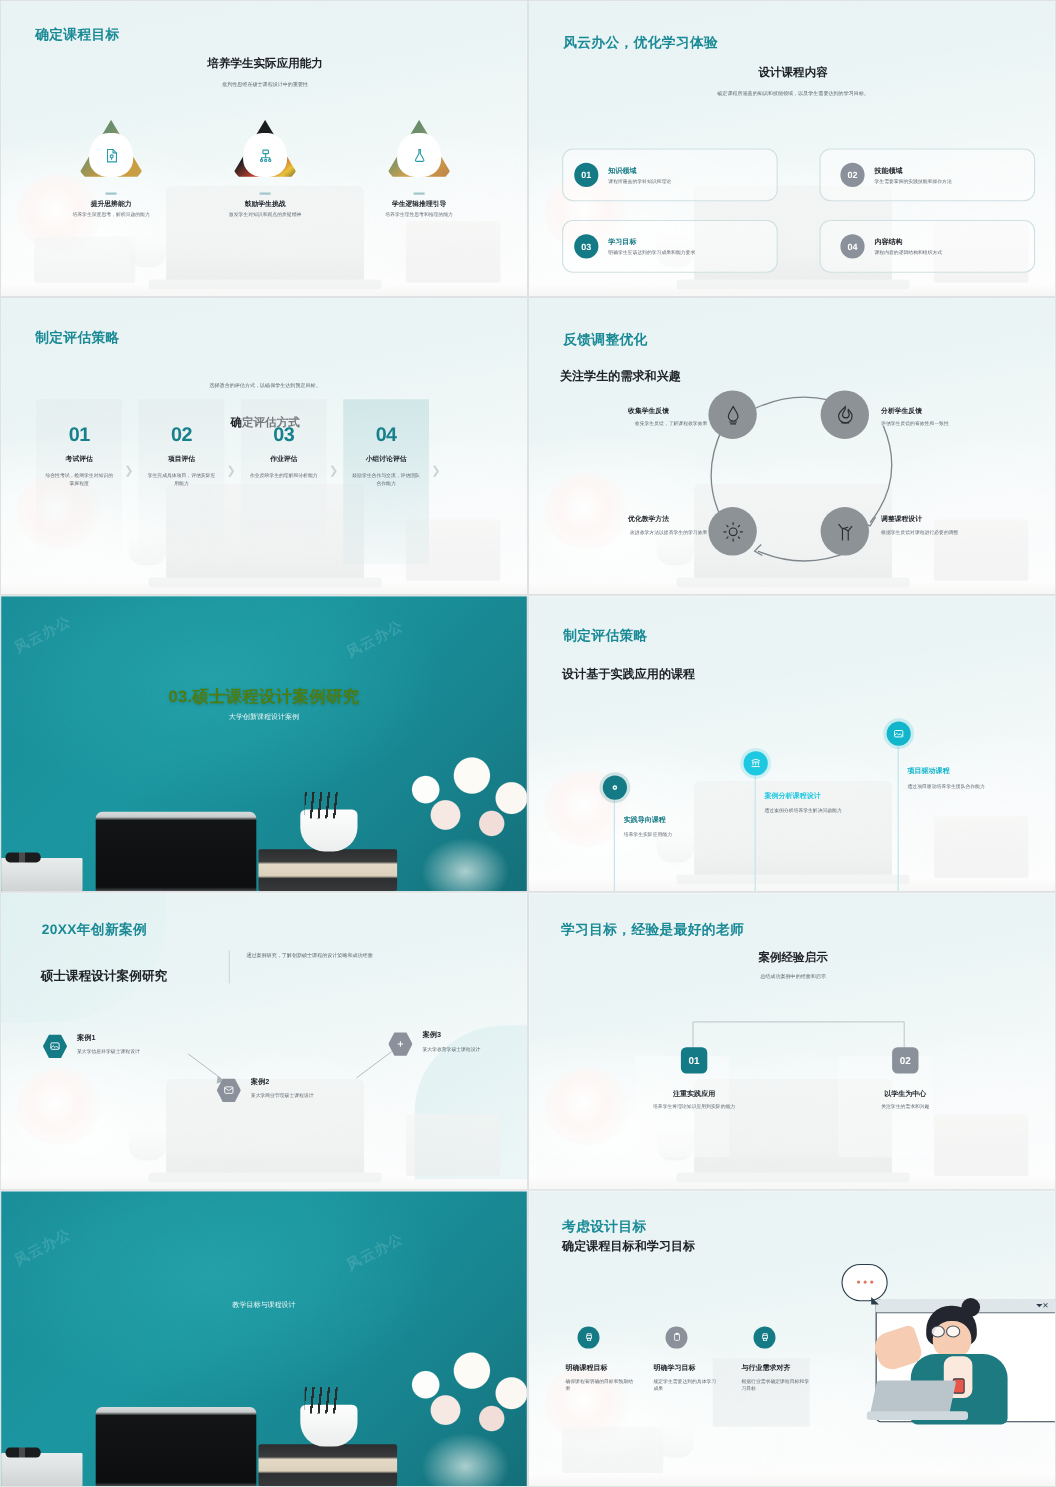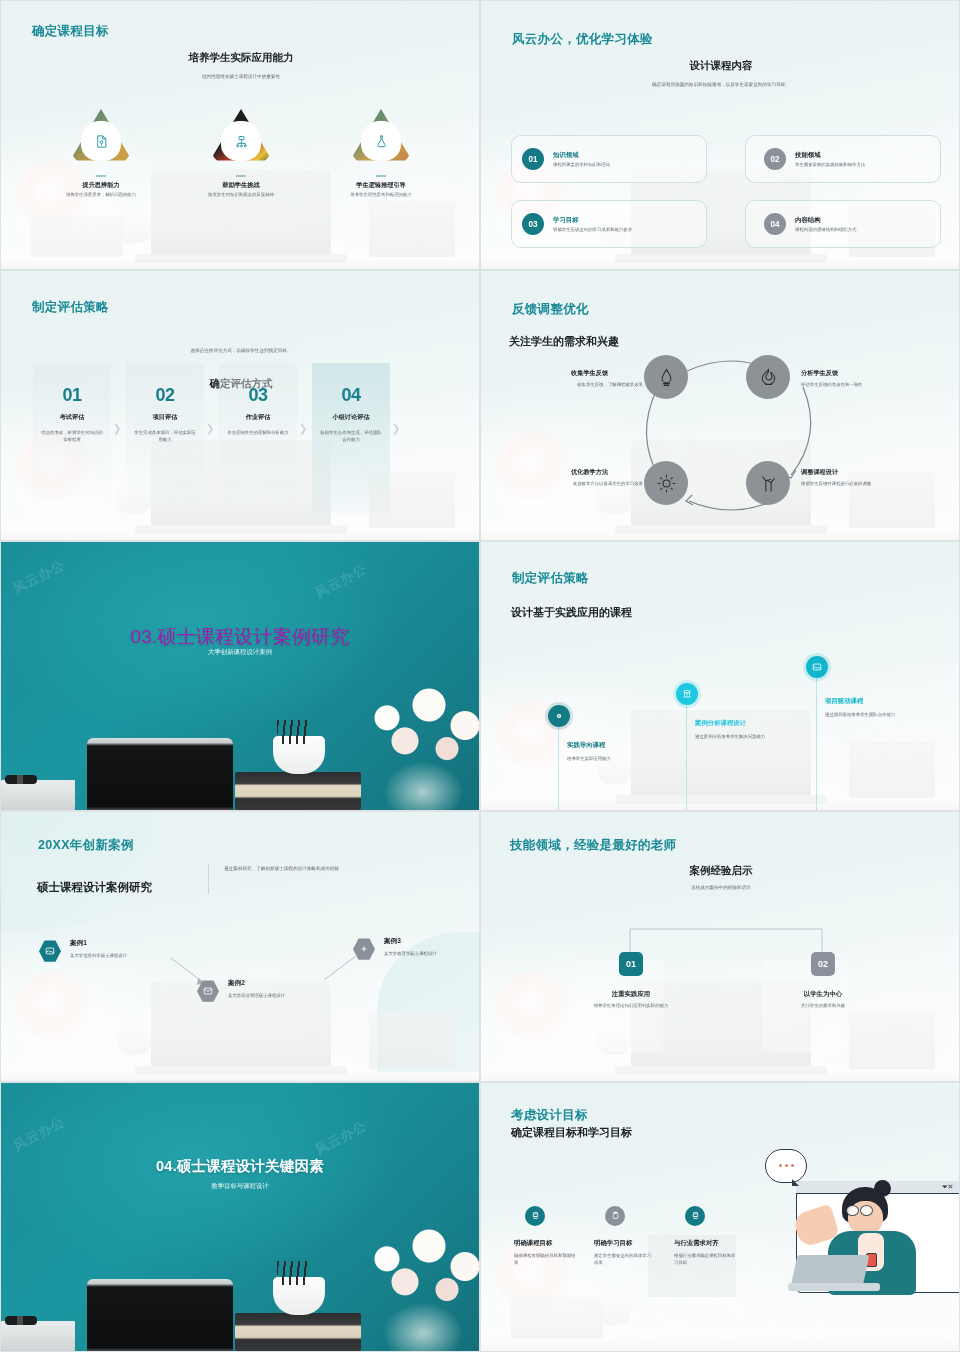--- a/index.html
+++ b/index.html
@@ -411,21 +411,21 @@
     <div class="bg-teal"></div>
     <div class="watermark" style="left:10px;top:26px;">风云办公</div>
     <div class="watermark" style="left:312px;top:30px;">风云办公</div>
     <div class="tbooks t-bookstack-l"></div>
     <div class="tbooks t-glasses"></div>
     <div class="tbooks t-laptop"></div>
     <div class="tbooks t-bookstack-m"></div>
     <div class="tbooks t-mug"></div>
     <div class="tbooks t-pencils"></div>
     <div class="tbooks t-flowers"></div>
-    <div style="position:absolute;left:0;right:0;top:82px;text-align:center;color:#a21caf;font-size:19px;font-weight:400;letter-spacing:.2px;text-shadow:0 1px 3px rgba(0,0,0,.18);">03.硕士课程设计案例研究</div>
+    <div style="position:absolute;left:0;right:0;top:82px;text-align:center;color:#4d7c0f;font-size:15px;font-weight:700;letter-spacing:.2px;text-shadow:0 1px 3px rgba(0,0,0,.18);">03.硕士课程设计案例研究</div>
     <div style="position:absolute;left:0;right:0;top:106px;text-align:center;color:rgba(255,255,255,.92);font-size:6.4px;">大学创新课程设计案例</div>
   </div>
 
   <div class="slide">
     <div class="bg-light"></div>
     <div class="prop flower"></div>
     <div class="prop laptop"></div>
     <div class="prop books-r"></div>
     <div class="prop cup"></div>
 
@@ -509,21 +509,21 @@
     <div class="case-d" style="left:383px;top:138px;width:68px;">某大学教育学硕士课程设计</div>
   </div>
 
   <div class="slide">
     <div class="bg-light"></div>
     <div class="prop flower"></div>
     <div class="prop laptop"></div>
     <div class="prop books-r"></div>
     <div class="prop cup"></div>
 
-    <div class="kicker" style="left:29px;top:25px;">技能领域，经验是最好的老师</div>
+    <div class="kicker" style="left:29px;top:25px;">学习目标，经验是最好的老师</div>
     <div class="headline center" style="left:120px;top:52px;width:240px;">案例经验启示</div>
     <div class="subline center" style="left:120px;top:72px;width:240px;">总结成功案例中的经验和启示</div>
 
     <svg style="position:absolute;left:140px;top:114px;width:210px;height:36px;" viewBox="0 0 210 36" fill="none">
       <path d="M9 34V3h192v31" stroke="#b9c4c6" stroke-width=".9"></path>
     </svg>
 
     <div class="col-panel" style="left:96px;top:148px;"></div>
     <div class="num-badge" style="left:138px;top:140px;background:#147a85;">01</div>
     <div class="col-t" style="left:90px;top:178px;">注重实践应用</div>
@@ -539,21 +539,20 @@
     <div class="bg-teal"></div>
     <div class="watermark" style="left:10px;top:42px;">风云办公</div>
     <div class="watermark" style="left:312px;top:46px;">风云办公</div>
     <div class="tbooks t-bookstack-l"></div>
     <div class="tbooks t-glasses"></div>
     <div class="tbooks t-laptop"></div>
     <div class="tbooks t-bookstack-m"></div>
     <div class="tbooks t-mug"></div>
     <div class="tbooks t-pencils"></div>
     <div class="tbooks t-flowers"></div>
-    <div style="position:absolute;left:0;right:0;top:74px;text-align:center;color:#fff;font-size:14.5px;font-weight:700;letter-spacing:.2px;text-shadow:0 1px 3px rgba(0,0,0,.18);">04.硕士课程设计关键因素</div>
     <div style="position:absolute;left:0;right:0;top:99px;text-align:center;color:rgba(255,255,255,.92);font-size:6.4px;">教学目标与课程设计</div>
   </div>
 
   <div class="slide">
     <div class="bg-light"></div>
     <div class="prop flower"></div>
     <div class="prop books-l"></div>
     <div class="prop cup"></div>
 
     <div class="kicker" style="left:30px;top:24px;">考虑设计目标</div>

